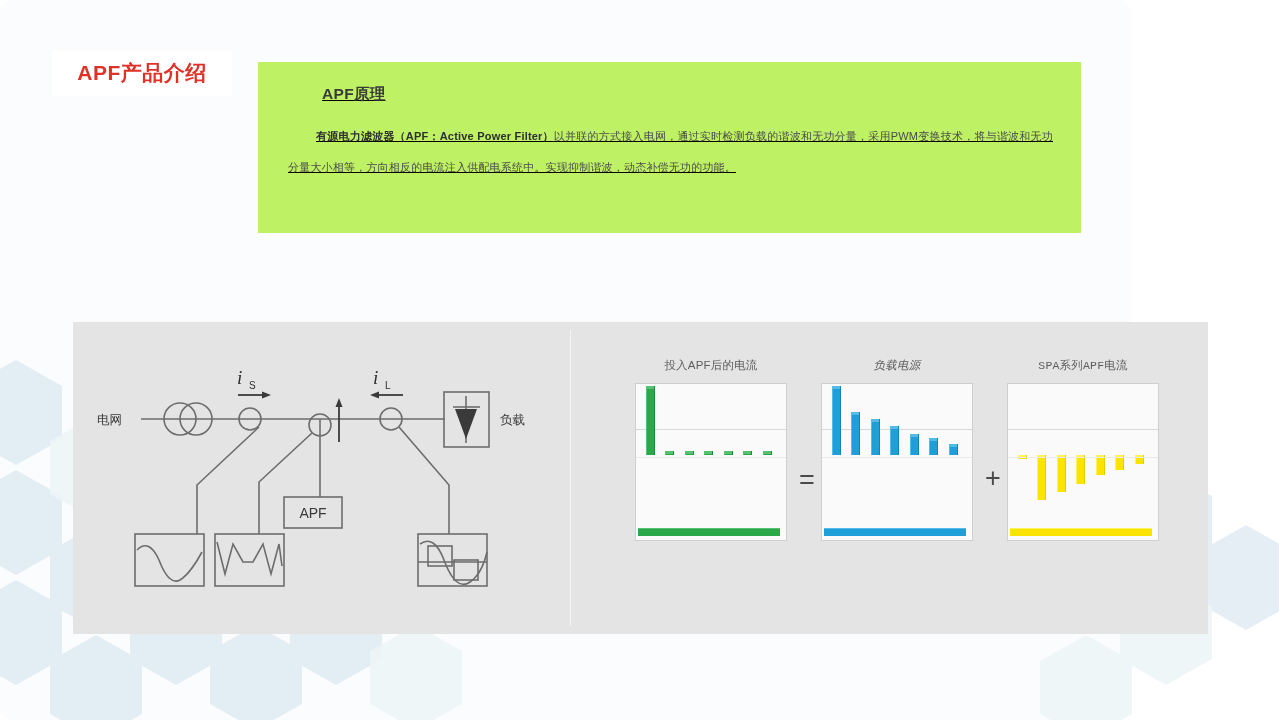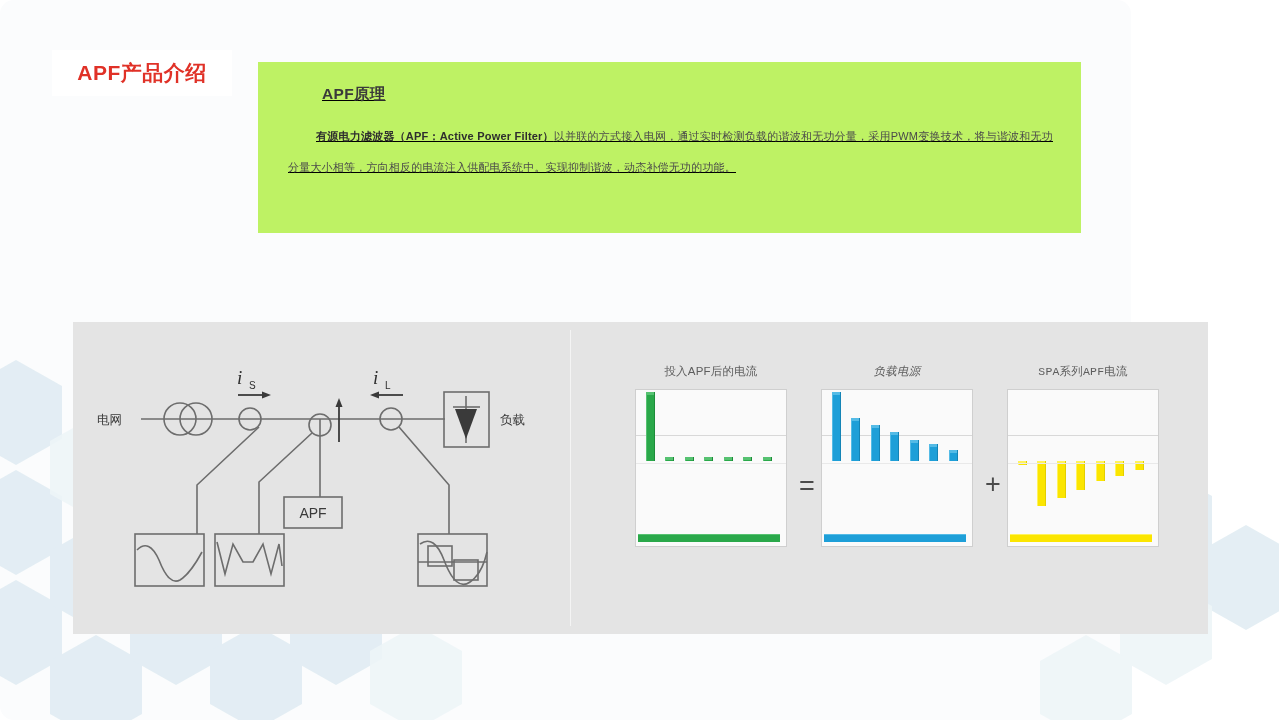--- a/index.html
+++ b/index.html
@@ -73,21 +73,21 @@
     position: absolute;
     left: 497px; top: 8px;
     width: 1px; height: 296px;
     background: #f4f4f4;
   }
   
   #circuit { position: absolute; left: 0; top: 0; }
   
   #charts {
     position: absolute;
-    left: 540px; top: 42px;
+    left: 540px; top: 36px;
     width: 580px; height: 230px;
   }
   .chart-block { position: absolute; top: 0; }
   .chart-title {
     font-size: 11.5px;
     color: #5d5d5d;
     text-align: center;
     white-space: nowrap;
     margin-bottom: 10px;
     letter-spacing: .2px;

